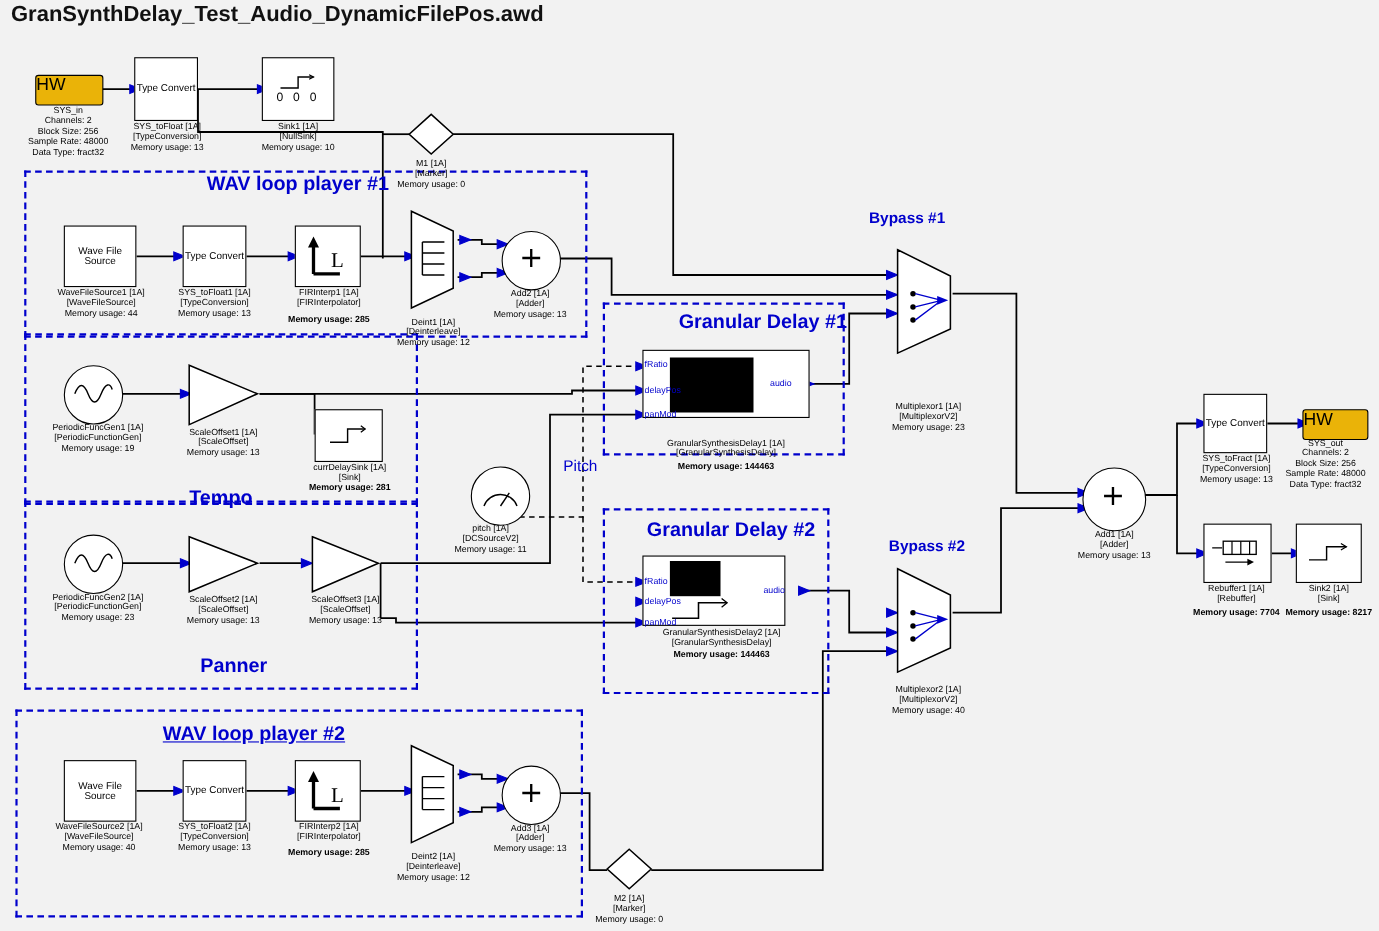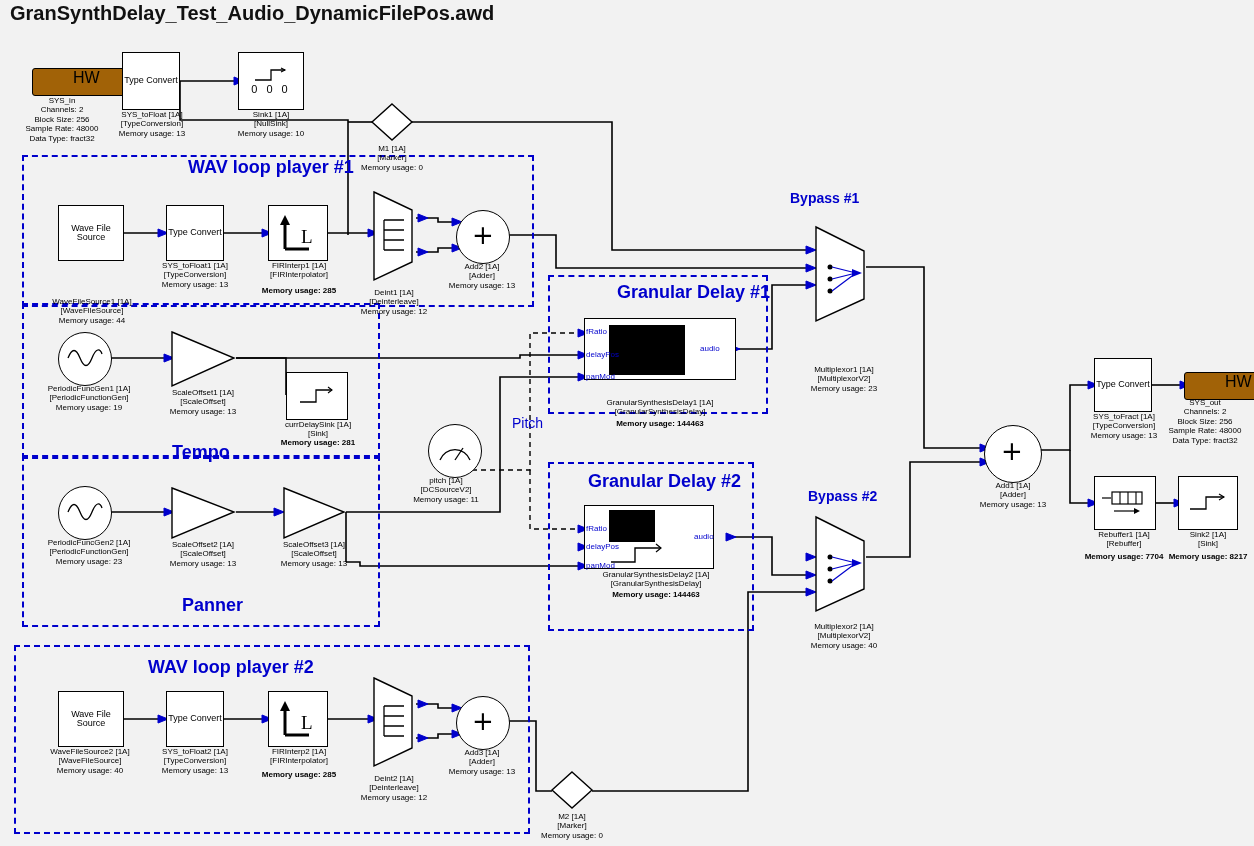--- a/index.html
+++ b/index.html
@@ -38,21 +38,21 @@
   }
   .portlbl{position:absolute;font-size:8px;color:#0000cc;}
   .bigtxt{position:absolute;font-size:14px;color:#0000cc;}
   .circ{
     position:absolute;border:1px solid #000;border-radius:50%;background:#fff;
   }
   .plus{
     position:absolute;font-size:26px;color:#000;line-height:1;
     font-family:"DejaVu Sans", sans-serif;
   }
-  .hw{position:absolute;background:#a16207;border:1px solid #000;border-radius:3px;padding-left:40px;}
+  .hw{position:absolute;background:#eab308;border:1px solid #000;border-radius:3px;}
 </style>
 </head>
 <body>
 
 <div id="canvas">
 
   <div class="title">GranSynthDelay_Test_Audio_DynamicFilePos.awd</div>
 
   <svg class="wires">
     <g stroke="#000" stroke-width="1.6" fill="none">
@@ -170,21 +170,21 @@
   <div class="grp" style="left:22px;top:155px;width:508px;height:148px;"></div>
   <div class="grp-label" style="left:188px;top:157px;">WAV loop player #1</div>
 
   <div class="grp" style="left:22px;top:303px;width:354px;height:152px;"></div>
   <div class="grp-label" style="left:172px;top:442px;">Tempo</div>
 
   <div class="grp" style="left:22px;top:455px;width:354px;height:168px;"></div>
   <div class="grp-label" style="left:182px;top:595px;">Panner</div>
 
   <div class="grp" style="left:14px;top:645px;width:512px;height:185px;"></div>
-  <div class="grp-label" style="left:148px;top:657px;">WAV loop player #2</div>
+  <div class="grp-label" style="left:148px;top:657px;text-decoration:underline;">WAV loop player #2</div>
 
   <div class="grp" style="left:548px;top:275px;width:216px;height:135px;"></div>
   <div class="grp-label" style="left:588px;top:282px;margin-left:29px;">Granular Delay #1</div>
 
   <div class="grp" style="left:548px;top:462px;width:202px;height:165px;"></div>
   <div class="grp-label" style="left:588px;top:471px;">Granular Delay #2</div>
 
   <div class="bigtxt" style="left:790px;top:190px;font-weight:bold;">Bypass #1</div>
   <div class="bigtxt" style="left:808px;top:488px;font-weight:bold;">Bypass #2</div>
   <div class="bigtxt" style="left:512px;top:415px;">Pitch</div>
@@ -223,21 +223,21 @@
     <polygon points="22,2 42,20 22,38 2,20" fill="#fff" stroke="#000" stroke-width="1.4"></polygon>
   </svg>
   <div class="cap" style="left:352px;top:144px;width:80px;">M1 [1A]
 [Marker]
 Memory usage: 0</div>
 
   <div class="blk" style="left:58px;top:205px;width:66px;height:56px;">
     <div class="inner">Wave File
 Source</div>
   </div>
-  <div class="cap" style="left:36px;top:261px;width:112px;margin-top:36px;">WaveFileSource1 [1A]
+  <div class="cap" style="left:36px;top:261px;width:112px;">WaveFileSource1 [1A]
 [WaveFileSource]
 Memory usage: 44</div>
 
   <div class="blk" style="left:166px;top:205px;width:58px;height:56px;">
     <div class="inner">Type
 Convert</div>
   </div>
   <div class="cap" style="left:140px;top:261px;width:110px;">SYS_toFloat1 [1A]
 [TypeConversion]
 Memory usage: 13</div>

